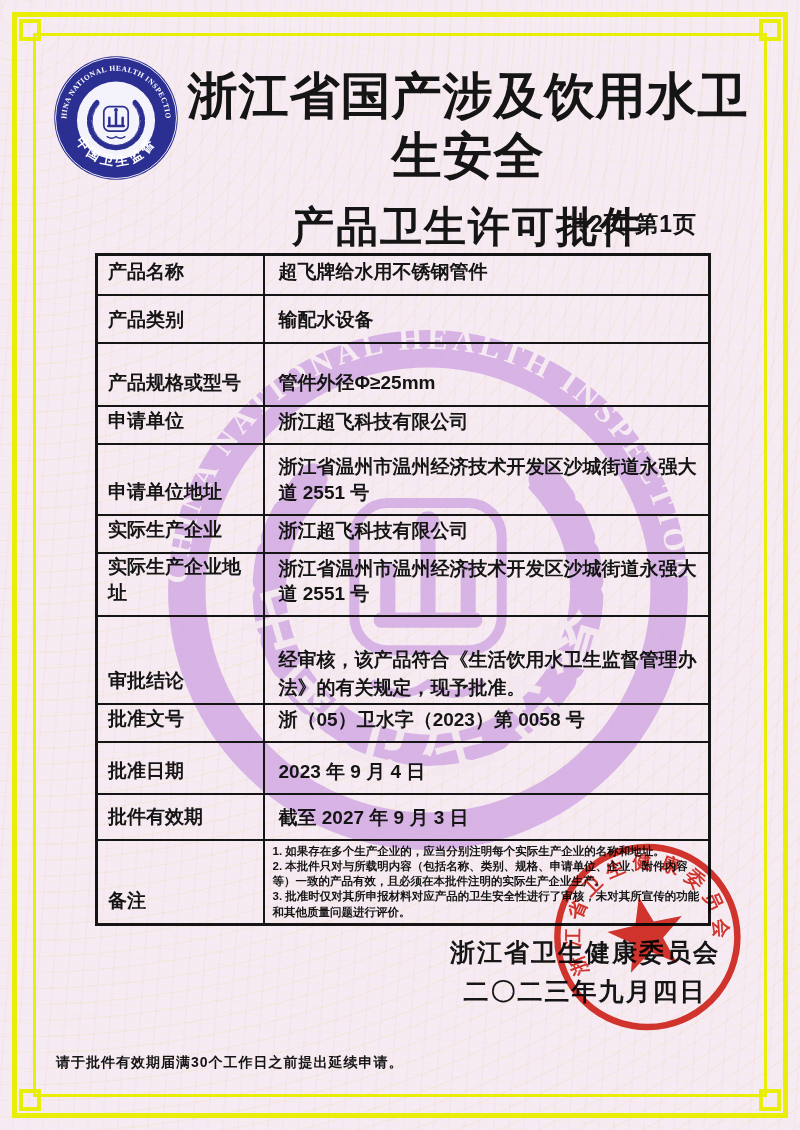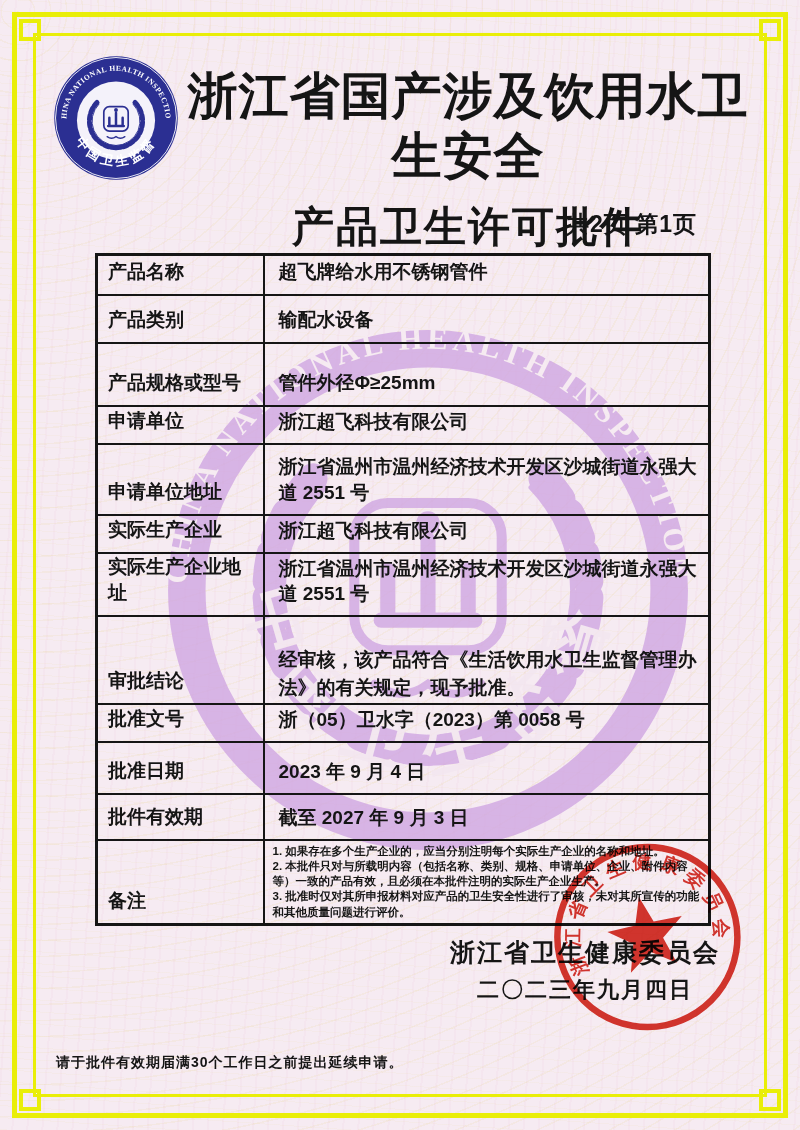--- a/index.html
+++ b/index.html
@@ -44,21 +44,21 @@
   tr.r4  { height:35px; } tr.r5  { height:71px; } tr.r6  { height:38px; }
   tr.r7  { height:62px; } tr.r8  { height:88px; } tr.r9  { height:31px; }
   tr.r10 { height:52px; } tr.r11 { height:46px; } tr.r12 { height:76px; }
   tr.r8 td.val { padding-bottom:0; line-height:1.5; }
   td.remarks { vertical-align:middle; padding:3px 6px 3px 8px; }
   .rk { font-size:11.5px; font-weight:700; line-height:1.32; }
 
   
   .signature { position:absolute; left:420px; top:936px; width:330px; text-align:center; z-index:2; }
   .sig-authority { font-size:25px; font-weight:700; letter-spacing:2px; }
-  .sig-date { font-size:22px; font-weight:700; letter-spacing:2px; margin-top:6px; }
+  .sig-date { font-size:25px; font-weight:700; letter-spacing:2px; margin-top:6px; }
 
   .red-seal { position:absolute; left:548px; top:840px; width:200px; height:200px; z-index:3;
               transform:rotate(-12deg); mix-blend-mode:multiply; opacity:.93; }
 
   .footer-note { position:absolute; left:56px; top:1054px; font-size:14px; font-weight:700; letter-spacing:1px; z-index:2; }
 
   .serif-arc { font-family:"Liberation Serif","DejaVu Serif",serif; font-weight:700; }
 </style>
 </head>
 <body>

